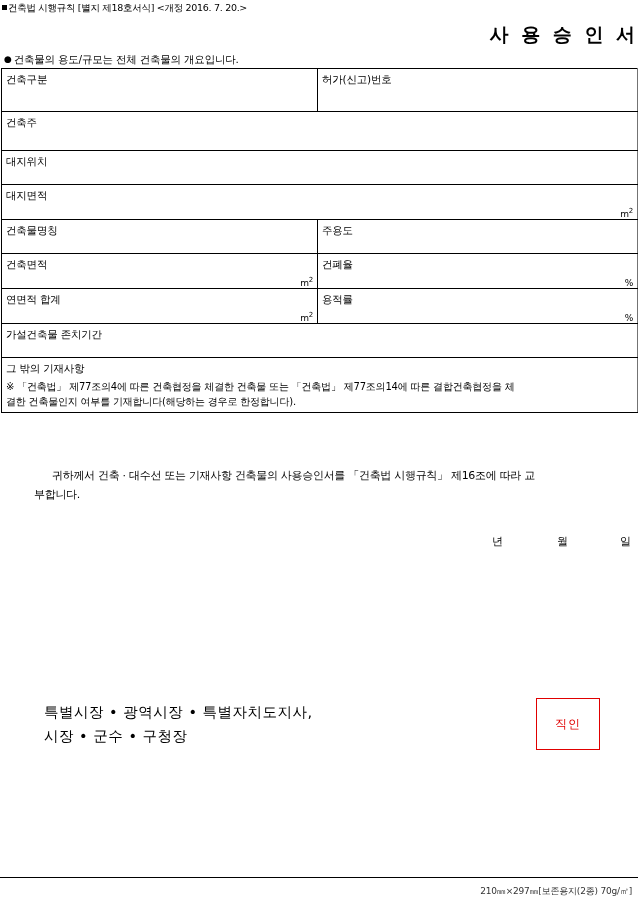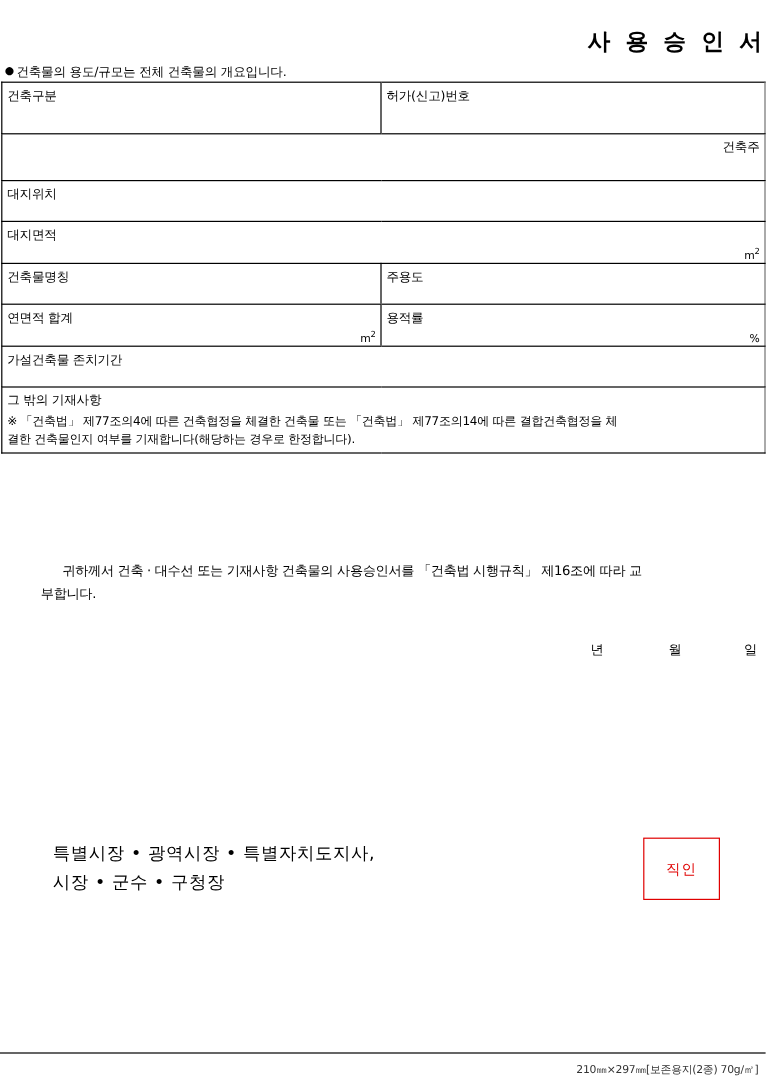--- a/index.html
+++ b/index.html
@@ -181,20 +181,23 @@
     font-size: 9px;
     color: #333;
     letter-spacing: -0.2px;
   }
 </style>
 </head>
 <body>
 
 <div class="page">
 
+  <div class="form-header">
+    <span class="sq"></span><span>건축법 시행규칙 [별지 제18호서식] &lt;개정 2016. 7. 20.&gt;</span>
+  </div>
 
   <div class="doc-title">사 용 승 인 서</div>
 
   <div class="note-line">
     <span class="bullet">●</span><span>건축물의 용도/규모는 전체 건축물의 개요입니다.</span>
   </div>
 
   <table class="tbl">
     <colgroup>
       <col style="width:316px">
@@ -210,21 +213,21 @@
         </td>
         <td class="mid r">
           <div class="cellbox" style="min-height:38px;">
             <span>허가(신고)번호</span>
           </div>
         </td>
       </tr>
 
       <tr>
         <td class="l r" colspan="2">
-          <div class="cellbox" style="min-height:34px;text-align:right;">
+          <div class="cellbox" style="min-height:34px;">
             <span>건축주</span>
           </div>
         </td>
       </tr>
 
       <tr>
         <td class="l r" colspan="2">
           <div class="cellbox" style="min-height:29px;">
             <span>대지위치</span>
           </div>
@@ -246,20 +249,34 @@
             <span>건축물명칭</span>
           </div>
         </td>
         <td class="mid r">
           <div class="cellbox" style="min-height:29px;">
             <span>주용도</span>
           </div>
         </td>
       </tr>
 
+      <tr>
+        <td class="l">
+          <div class="cellbox" style="min-height:30px;">
+            <span>건축면적</span>
+            <span class="unit">m<sup>2</sup></span>
+          </div>
+        </td>
+        <td class="mid r">
+          <div class="cellbox" style="min-height:30px;">
+            <span>건폐율</span>
+            <span class="unit">%</span>
+          </div>
+        </td>
+      </tr>
 
       <tr>
         <td class="l">
           <div class="cellbox" style="min-height:30px;">
             <span>연면적 합계</span>
             <span class="unit">m<sup>2</sup></span>
           </div>
         </td>
         <td class="mid r">
           <div class="cellbox" style="min-height:30px;">

